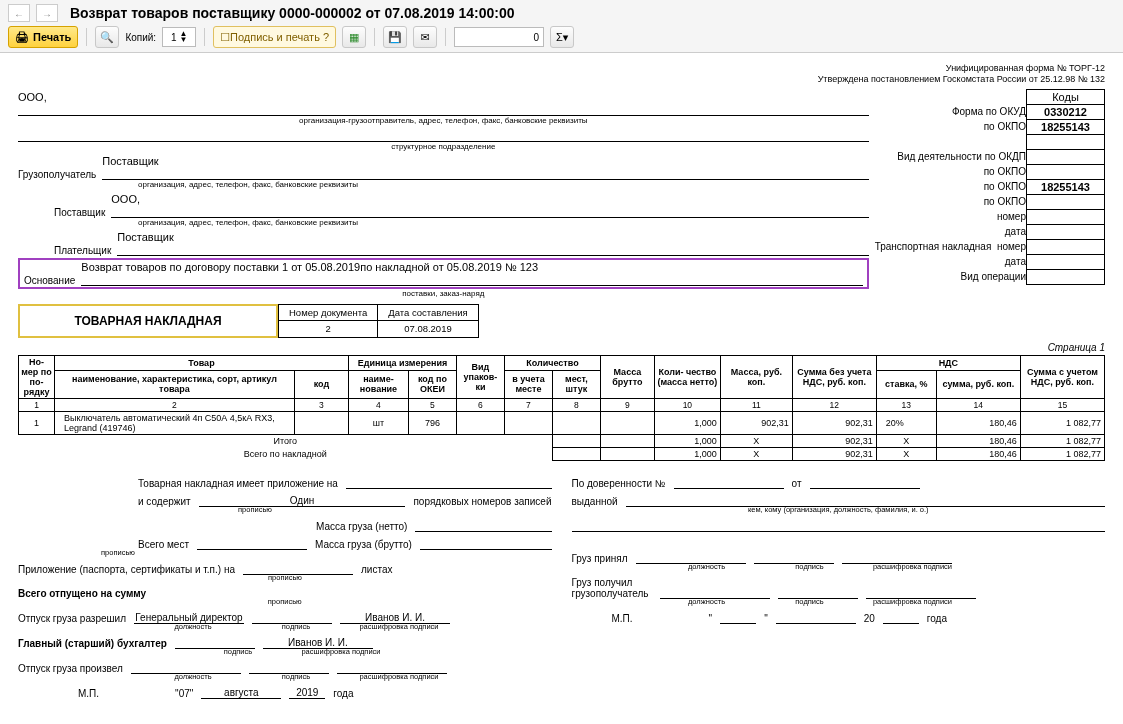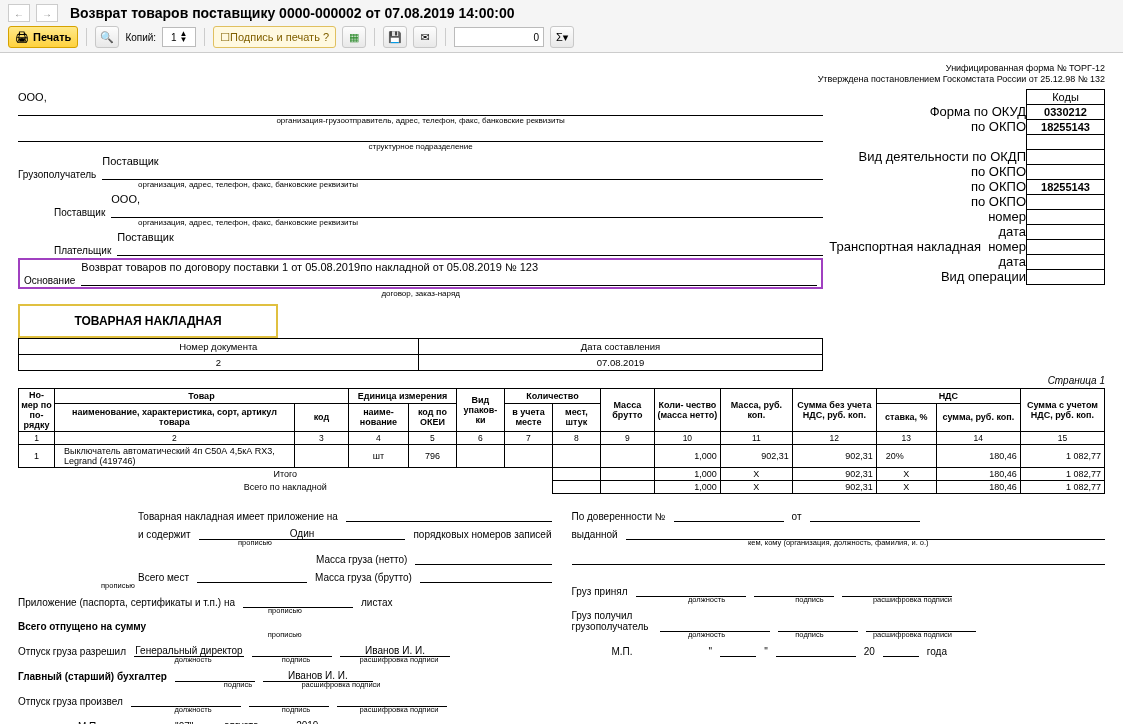--- a/index.html
+++ b/index.html
@@ -66,21 +66,21 @@
   }
   .hdr-sub { font-size:8px; color:#000; margin-left:0px; margin-top:0px; margin-bottom:4px; }
   .indent1 { margin-left:36px; }
   .indent2 { margin-left:60px; }
   .osnovanie-box {
     border:2px solid #a040c0;
     padding:1px 4px;
     margin-top:2px;
   }
   .title-block {
-    display:flex; align-items:stretch; margin-top:6px;flex-direction:column;
+    display:flex; align-items:stretch; margin-top:6px;
   }
   .title-cell {
     border:2px solid #e0c040; background:#fff;
     display:flex; align-items:center; justify-content:center;
     font-weight:bold; font-size:12px;
     width:260px; height:34px;
   }
   .docnum-tbl {
     border-collapse:collapse; margin-left:0;
   }
@@ -108,21 +108,21 @@
   .ul.short { flex:none; width:110px;}
   .ul.mid { flex:none; width:80px;}
   .ul.tiny { flex:none; width:36px;}
   .sub { font-size:7.5px; text-align:center; margin-top:-2px;}
   .bold { font-weight:bold;}
   .right-codes-column { display:flex; flex-direction:column; align-items:flex-end;}
   table.header-codes { border-collapse:collapse;}
   table.header-codes td { padding:0; }
   .code-val { border:1px solid #000; width:78px; text-align:center; font-weight:bold; font-size:11px; height:15px;}
   .code-empty { border:1px solid #000; width:78px; height:15px;}
-  .rt { text-align:right; padding-right:6px; font-size:13px; white-space:nowrap;}
+  .rt { text-align:right; padding-right:6px; font-size:10px; white-space:nowrap;}
 </style>
 </head>
 <body>
 
 <div class="toolbar-area">
   <div class="nav-row">
     <div class="nav-btn">←</div>
     <div class="nav-btn">→</div>
     <div class="doc-title">Возврат товаров поставщику 0000-000002 от 07.08.2019 14:00:00</div>
   </div>
@@ -191,21 +191,21 @@
         <div class="hdr-label">Плательщик</div>
         <div class="hdr-value">Поставщик</div>
       </div>
 
       <div class="osnovanie-box">
         <div class="hdr-line" style="margin-top:0">
           <div class="hdr-label">Основание</div>
           <div class="hdr-value">Возврат товаров по договору поставки 1 от 05.08.2019по накладной от 05.08.2019 № 123</div>
         </div>
       </div>
-      <div class="hdr-sub" style="text-align:center">договор, заказ-наряд</div>
+      <div class="hdr-sub" style="text-align:center">поставки, заказ-наряд</div>
 
       <div class="title-block">
         <div class="title-cell">ТОВАРНАЯ НАКЛАДНАЯ</div>
         <table class="docnum-tbl">
           <tbody>
               <tr>
             <td>Номер документа</td>
             <td>Дата составления</td>
           </tr>
           <tr>

